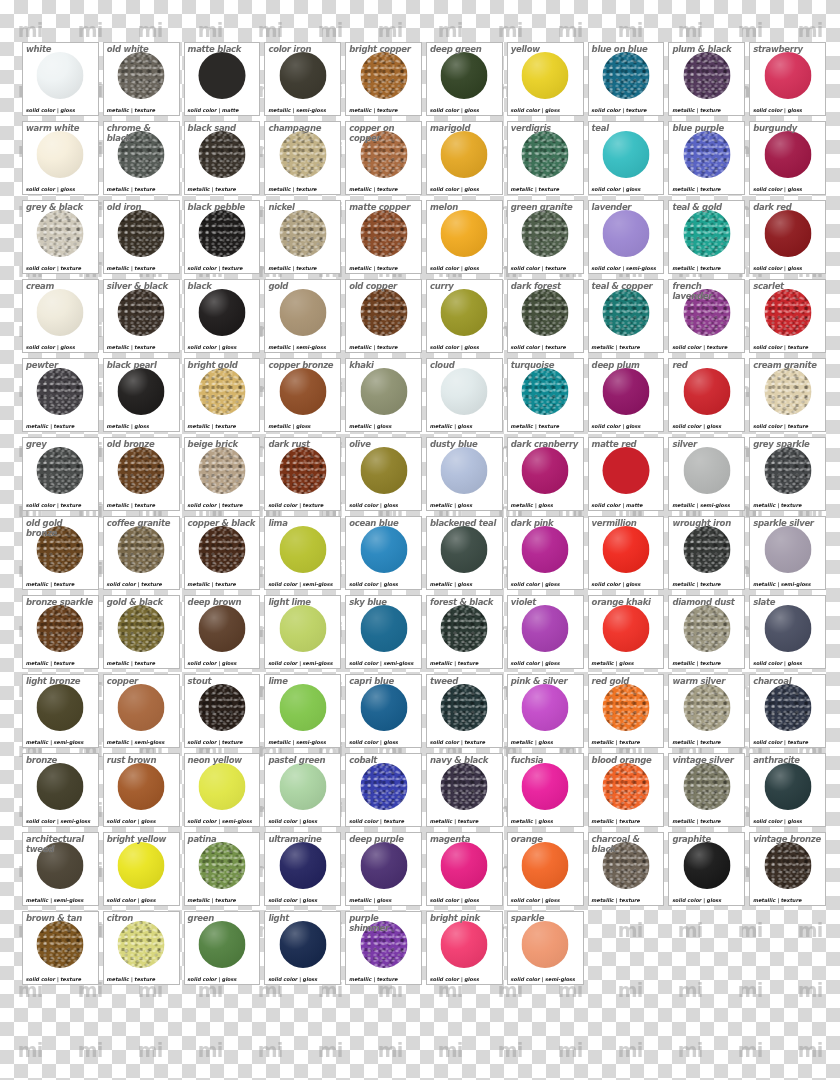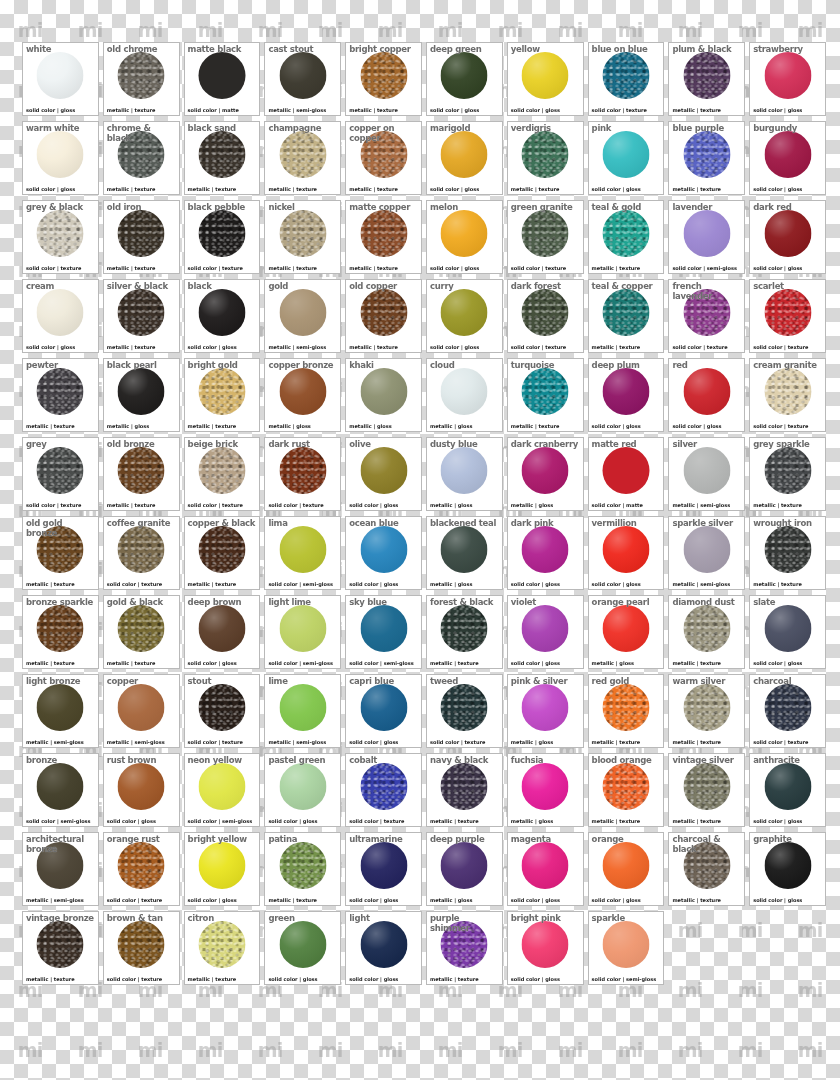--- a/index.html
+++ b/index.html
@@ -34,20 +34,21 @@
   #sheet{
     position:absolute;inset:0;
     z-index:2;
     padding:42px 14px 14px 22px;
     box-sizing:border-box;
   }
   #grid{
     display:grid;
     grid-template-columns:repeat(10,1fr);
     gap:5px 4px;
+    font-style:italic;
   }
   .swatch{
     position:relative;
     background:#fff;
     border:1px solid #b9b9b9;
     height:74px;
     box-sizing:border-box;
     overflow:hidden;
   }
   .sw-name{
@@ -362,31 +363,31 @@
 
 <div id="sheet">
   <div id="grid">
       <div class="swatch">
         <div class="sw-dot tex-gloss" style="background-color: rgb(238, 243, 244);"></div>
         <div class="sw-name">white</div>
         <div class="sw-finish">solid color  |  gloss</div>
       </div>
       <div class="swatch">
         <div class="sw-dot tex-texture" style="background-color: rgb(106, 101, 92);"></div>
-        <div class="sw-name">old chrome</div>
+        <div class="sw-name">old white</div>
         <div class="sw-finish">metallic  |  texture</div>
       </div>
       <div class="swatch">
         <div class="sw-dot tex-matte" style="background-color: rgb(43, 41, 39);"></div>
         <div class="sw-name">matte black</div>
         <div class="sw-finish">solid color  |  matte</div>
       </div>
       <div class="swatch">
         <div class="sw-dot tex-semi-gloss" style="background-color: rgb(58, 55, 44);"></div>
-        <div class="sw-name">cast stout</div>
+        <div class="sw-name">color iron</div>
         <div class="sw-finish">metallic  |  semi-gloss</div>
       </div>
       <div class="swatch">
         <div class="sw-dot tex-texture" style="background-color: rgb(162, 103, 44);"></div>
         <div class="sw-name">bright copper</div>
         <div class="sw-finish">metallic  |  texture</div>
       </div>
       <div class="swatch">
         <div class="sw-dot tex-gloss" style="background-color: rgb(45, 63, 31);"></div>
         <div class="sw-name">deep green</div>
@@ -442,21 +443,21 @@
         <div class="sw-name">marigold</div>
         <div class="sw-finish">solid color  |  gloss</div>
       </div>
       <div class="swatch">
         <div class="sw-dot tex-texture" style="background-color: rgb(62, 114, 88);"></div>
         <div class="sw-name">verdigris</div>
         <div class="sw-finish">metallic  |  texture</div>
       </div>
       <div class="swatch">
         <div class="sw-dot tex-gloss" style="background-color: rgb(49, 188, 192);"></div>
-        <div class="sw-name">pink</div>
+        <div class="sw-name">teal</div>
         <div class="sw-finish">solid color  |  gloss</div>
       </div>
       <div class="swatch">
         <div class="sw-dot tex-texture" style="background-color: rgb(90, 100, 196);"></div>
         <div class="sw-name">blue purple</div>
         <div class="sw-finish">metallic  |  texture</div>
       </div>
       <div class="swatch">
         <div class="sw-dot tex-gloss" style="background-color: rgb(158, 19, 66);"></div>
         <div class="sw-name">burgundy</div>
@@ -489,32 +490,32 @@
       </div>
       <div class="swatch">
         <div class="sw-dot tex-gloss" style="background-color: rgb(240, 168, 27);"></div>
         <div class="sw-name">melon</div>
         <div class="sw-finish">solid color  |  gloss</div>
       </div>
       <div class="swatch">
         <div class="sw-dot tex-texture" style="background-color: rgb(79, 95, 75);"></div>
         <div class="sw-name">green granite</div>
         <div class="sw-finish">solid color  |  texture</div>
-      </div>
-      <div class="swatch">
-        <div class="sw-dot tex-texture" style="background-color: rgb(31, 163, 145);"></div>
-        <div class="sw-name">teal &amp; gold</div>
-        <div class="sw-finish">metallic  |  texture</div>
       </div>
       <div class="swatch">
         <div class="sw-dot tex-semi-gloss" style="background-color: rgb(155, 134, 209);"></div>
         <div class="sw-name">lavender</div>
         <div class="sw-finish">solid color  |  semi-gloss</div>
       </div>
       <div class="swatch">
+        <div class="sw-dot tex-texture" style="background-color: rgb(31, 163, 145);"></div>
+        <div class="sw-name">teal &amp; gold</div>
+        <div class="sw-finish">metallic  |  texture</div>
+      </div>
+      <div class="swatch">
         <div class="sw-dot tex-gloss" style="background-color: rgb(138, 20, 24);"></div>
         <div class="sw-name">dark red</div>
         <div class="sw-finish">solid color  |  gloss</div>
       </div>
       <div class="swatch">
         <div class="sw-dot tex-gloss" style="background-color: rgb(239, 234, 218);"></div>
         <div class="sw-name">cream</div>
         <div class="sw-finish">solid color  |  gloss</div>
       </div>
       <div class="swatch">
@@ -696,30 +697,30 @@
         <div class="sw-dot tex-gloss" style="background-color: rgb(176, 29, 142);"></div>
         <div class="sw-name">dark pink</div>
         <div class="sw-finish">solid color  |  gloss</div>
       </div>
       <div class="swatch">
         <div class="sw-dot tex-gloss" style="background-color: rgb(239, 35, 24);"></div>
         <div class="sw-name">vermillion</div>
         <div class="sw-finish">solid color  |  gloss</div>
       </div>
       <div class="swatch">
+        <div class="sw-dot tex-texture" style="background-color: rgb(55, 58, 56);"></div>
+        <div class="sw-name">wrought iron</div>
+        <div class="sw-finish">metallic  |  texture</div>
+      </div>
+      <div class="swatch">
         <div class="sw-dot tex-semi-gloss" style="background-color: rgb(164, 156, 172);"></div>
         <div class="sw-name">sparkle silver</div>
         <div class="sw-finish">metallic  |  semi-gloss</div>
       </div>
       <div class="swatch">
-        <div class="sw-dot tex-texture" style="background-color: rgb(55, 58, 56);"></div>
-        <div class="sw-name">wrought iron</div>
-        <div class="sw-finish">metallic  |  texture</div>
-      </div>
-      <div class="swatch">
         <div class="sw-dot tex-texture" style="background-color: rgb(104, 64, 30);"></div>
         <div class="sw-name">bronze sparkle</div>
         <div class="sw-finish">metallic  |  texture</div>
       </div>
       <div class="swatch">
         <div class="sw-dot tex-texture" style="background-color: rgb(119, 106, 51);"></div>
         <div class="sw-name">gold &amp; black</div>
         <div class="sw-finish">metallic  |  texture</div>
       </div>
       <div class="swatch">
@@ -742,21 +743,21 @@
         <div class="sw-name">forest &amp; black</div>
         <div class="sw-finish">metallic  |  texture</div>
       </div>
       <div class="swatch">
         <div class="sw-dot tex-gloss" style="background-color: rgb(166, 59, 176);"></div>
         <div class="sw-name">violet</div>
         <div class="sw-finish">solid color  |  gloss</div>
       </div>
       <div class="swatch">
         <div class="sw-dot tex-gloss" style="background-color: rgb(239, 43, 33);"></div>
-        <div class="sw-name">orange pearl</div>
+        <div class="sw-name">orange khaki</div>
         <div class="sw-finish">metallic  |  gloss</div>
       </div>
       <div class="swatch">
         <div class="sw-dot tex-texture" style="background-color: rgb(154, 149, 127);"></div>
         <div class="sw-name">diamond dust</div>
         <div class="sw-finish">metallic  |  texture</div>
       </div>
       <div class="swatch">
         <div class="sw-dot tex-gloss" style="background-color: rgb(69, 74, 94);"></div>
         <div class="sw-name">slate</div>
@@ -857,27 +858,22 @@
         <div class="sw-name">vintage silver</div>
         <div class="sw-finish">metallic  |  texture</div>
       </div>
       <div class="swatch">
         <div class="sw-dot tex-gloss" style="background-color: rgb(34, 55, 58);"></div>
         <div class="sw-name">anthracite</div>
         <div class="sw-finish">solid color  |  gloss</div>
       </div>
       <div class="swatch">
         <div class="sw-dot tex-semi-gloss" style="background-color: rgb(74, 66, 51);"></div>
-        <div class="sw-name">architectural bronze</div>
+        <div class="sw-name">architectural tweed</div>
         <div class="sw-finish">metallic  |  semi-gloss</div>
-      </div>
-      <div class="swatch">
-        <div class="sw-dot tex-texture" style="background-color: rgb(166, 92, 32);"></div>
-        <div class="sw-name">orange rust</div>
-        <div class="sw-finish">solid color  |  texture</div>
       </div>
       <div class="swatch">
         <div class="sw-dot tex-gloss" style="background-color: rgb(233, 228, 28);"></div>
         <div class="sw-name">bright yellow</div>
         <div class="sw-finish">solid color  |  gloss</div>
       </div>
       <div class="swatch">
         <div class="sw-dot tex-texture" style="background-color: rgb(116, 146, 74);"></div>
         <div class="sw-name">patina</div>
         <div class="sw-finish">metallic  |  texture</div>

